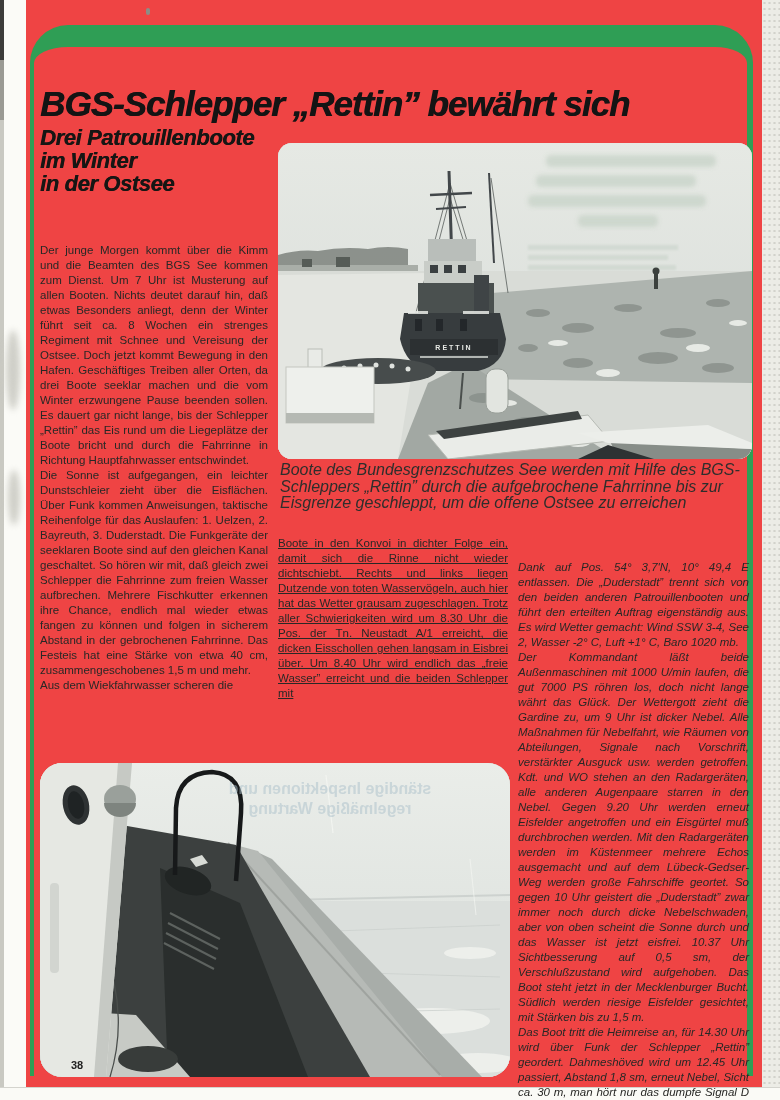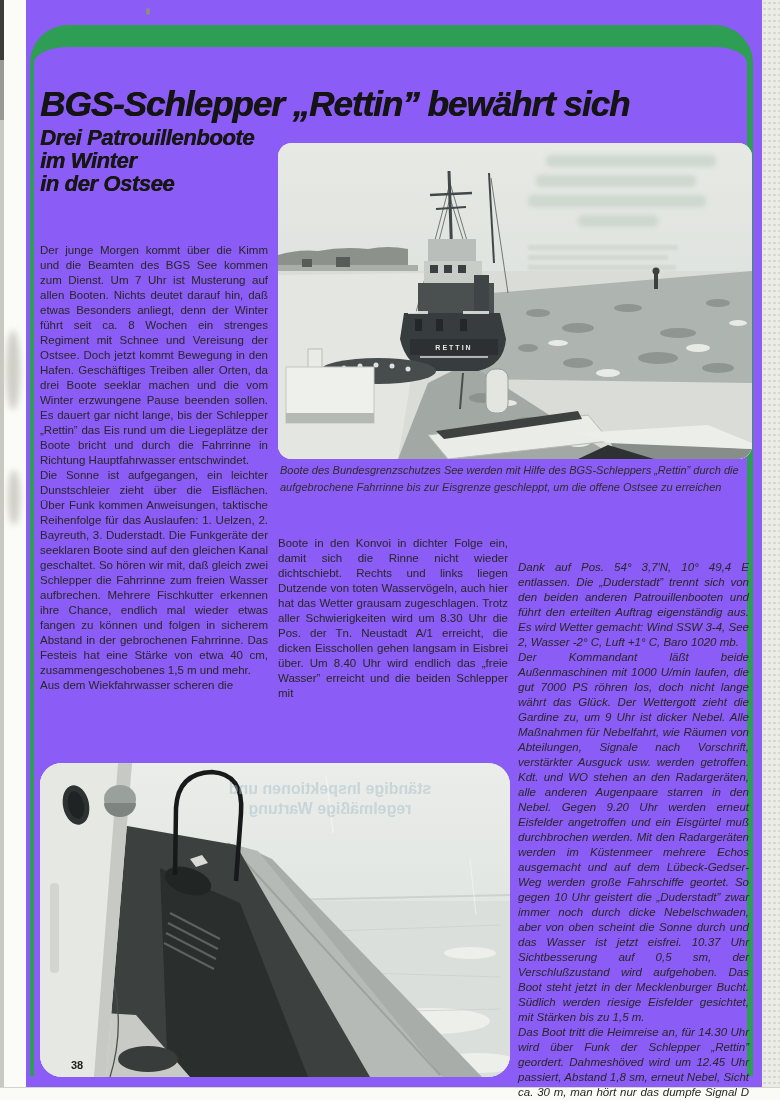--- a/index.html
+++ b/index.html
@@ -1,16 +1,16 @@
 <!DOCTYPE html>
 <html lang="de"><head>
 <meta charset="utf-8">
 <style>
   html,body{margin:0;padding:0;background:#e7e7e1;}
-  #scan{position:relative;width:780px;height:1100px;background:#8b5cf6;overflow:hidden;
+  #scan{position:relative;width:780px;height:1100px;background:#ef4444;overflow:hidden;
         font-family:"Liberation Sans",sans-serif;color:#262626;}
   
   .edge-left{position:absolute;left:0;top:0;width:26px;height:1100px;background:#fbfbf7;}
   .edge-left::before{content:"";position:absolute;left:0;top:0;width:4px;height:1100px;
         background:linear-gradient(#3c3c3a 0 60px,#9a9a94 60px 120px,#c9c9c2 120px 100%);}
   .smudge{position:absolute;background:#cfcfc8;filter:blur(3px);border-radius:50%;}
   .edge-right{position:absolute;right:0;top:0;width:18px;height:1100px;background:#ecece6;
         background-image:radial-gradient(#d2d2cb 1px,transparent 1.2px);background-size:5px 6px;}
   .edge-bottom{position:absolute;left:0;bottom:0;width:780px;height:12px;background:#fafaf6;
         border-top:1px solid #d4d4ce;}
@@ -22,24 +22,24 @@
   
   .title{position:absolute;left:40px;top:84px;width:700px;font-size:35px;font-weight:bold;
         font-style:italic;color:#141414;letter-spacing:-1px;text-shadow:.6px 0 #141414;white-space:nowrap;}
   .subtitle{position:absolute;left:40px;top:126px;font-size:22px;font-weight:bold;font-style:italic;
         color:#161614;line-height:23px;letter-spacing:-.4px;white-space:pre-line;text-shadow:.4px 0 #161614;}
   
   .col{position:absolute;font-size:11.5px;line-height:15px;text-align:justify;color:#28282                6;}
   .col{color:#282826;}
   .col p{margin:0;}
   .col-left{left:40px;top:243px;width:228px;}
-  .col-mid{left:278px;top:536px;width:230px;}
+  .col-mid{left:278px;top:536px;width:230px;text-decoration:underline;}
   .col-right{left:518px;top:560px;width:231px;font-style:italic;}
   
-  .caption{position:absolute;font-size:11px;font-style:italic;line-height:16.5px;color:#2e2e2c;text-align:left;}
+  .caption{position:absolute;font-size:16px;font-style:italic;line-height:16.5px;color:#2e2e2c;text-align:left;}
   .cap1{left:280px;top:462px;width:472px;}
   .cap2{left:40px;top:724px;width:468px;}
   
   .photo{position:absolute;overflow:hidden;background:#dcdfdb;box-shadow:0 0 0 1px #c6c9c3 inset;}
   .photo1{left:278px;top:143px;width:474px;height:316px;border-radius:14px;}
   .photo2{left:40px;top:763px;width:470px;height:314px;border-radius:22px;}
   .photo svg{display:block;}
   .ghost{position:absolute;transform:scaleX(-1);color:#aabfca;opacity:.5;filter:blur(.6px);
         font-weight:bold;font-size:16px;line-height:20px;white-space:pre-line;text-align:center;}
   .ghost2{left:150px;top:16px;width:280px;}

